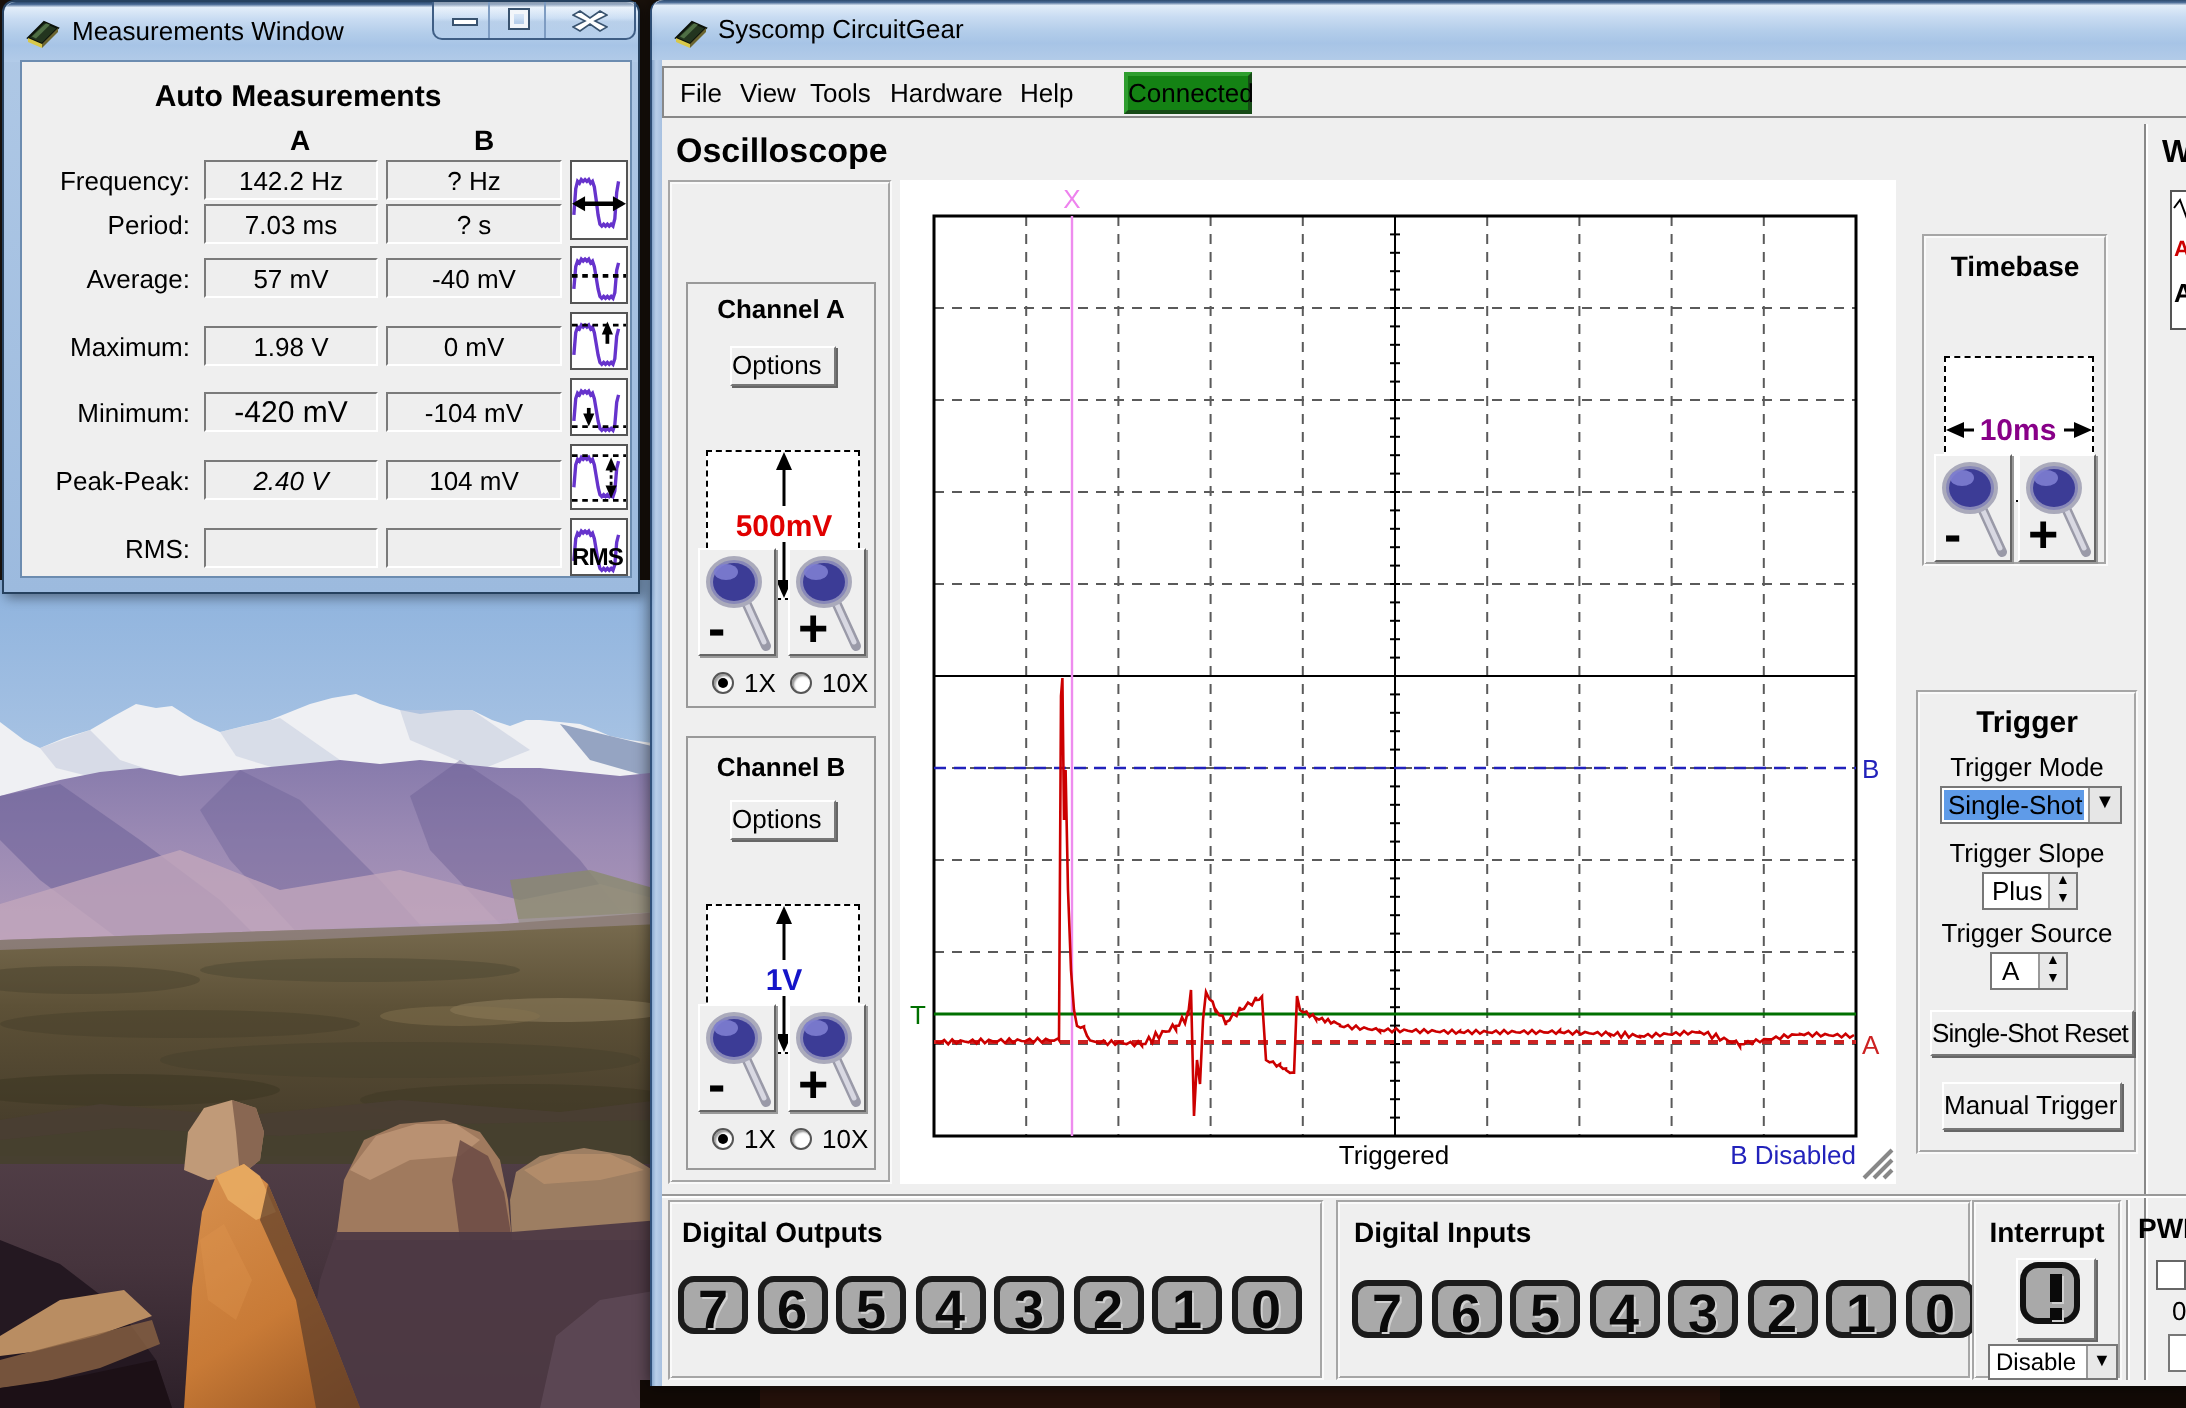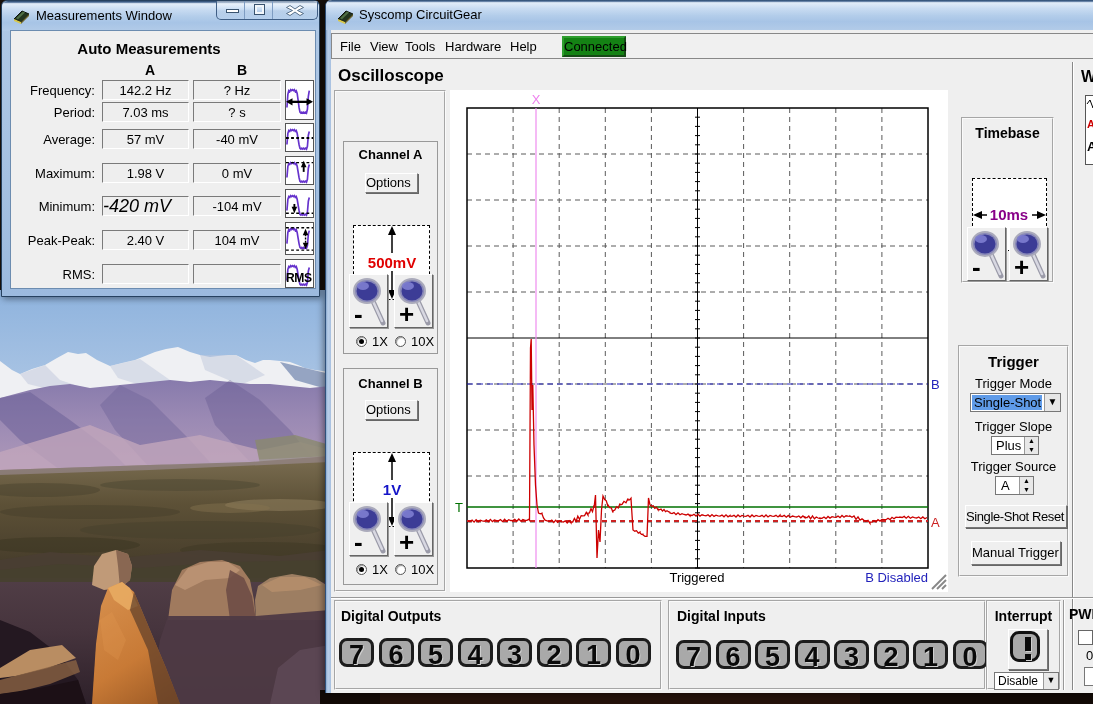--- a/index.html
+++ b/index.html
@@ -500,25 +500,25 @@
 
     <div class="lbl" style="left:0;top:101px;width:84px;text-align:right;font-size:13px;">Average:</div>
     <div class="entry" style="left:91px;top:98px;width:87px;height:20px;text-align:center;font-size:13px;line-height:19px;">57 mV</div>
     <div class="entry" style="left:182px;top:98px;width:88px;height:20px;text-align:center;font-size:13px;line-height:19px;">-40 mV</div>
 
     <div class="lbl" style="left:0;top:135px;width:84px;text-align:right;font-size:13px;">Maximum:</div>
     <div class="entry" style="left:91px;top:132px;width:87px;height:20px;text-align:center;font-size:13px;line-height:19px;">1.98 V</div>
     <div class="entry" style="left:182px;top:132px;width:88px;height:20px;text-align:center;font-size:13px;line-height:19px;">0 mV</div>
 
     <div class="lbl" style="left:0;top:168px;width:84px;text-align:right;font-size:13px;">Minimum:</div>
-    <div class="entry" style="left:91px;top:165px;width:87px;height:20px;text-align:left;font-size:18px;line-height:19px;font-style:italic;">-420 mV</div>
+    <div class="entry" style="left:91px;top:165px;width:87px;height:20px;text-align:center;font-size:15px;line-height:19px;">-420 mV</div>
     <div class="entry" style="left:182px;top:165px;width:88px;height:20px;text-align:center;font-size:13px;line-height:19px;">-104 mV</div>
 
     <div class="lbl" style="left:0;top:202px;width:84px;text-align:right;font-size:13px;">Peak-Peak:</div>
-    <div class="entry" style="left:91px;top:199px;width:87px;height:20px;text-align:center;font-size:13px;line-height:19px;">2.40 V</div>
+    <div class="entry" style="left:91px;top:199px;width:87px;height:20px;text-align:center;font-size:13px;line-height:19px;font-style:italic;">2.40 V</div>
     <div class="entry" style="left:182px;top:199px;width:88px;height:20px;text-align:center;font-size:13px;line-height:19px;">104 mV</div>
 
     <div class="lbl" style="left:0;top:236px;width:84px;text-align:right;font-size:13px;">RMS:</div>
     <div class="entry" style="left:91px;top:233px;width:87px;height:20px;"></div>
     <div class="entry" style="left:182px;top:233px;width:88px;height:20px;"></div>
 
     <div class="abs" id="icons" style="left:274px;top:49px;">
         <svg width="29" height="40" viewBox="0 0 29 40" style="display:block;background:#fff;border:1px solid #555;margin-bottom:3px">
           <path d="M1,28 L2,14 3,10 4,11 5,9 6,10 7,9 8,10 9,9 10,11 11,10 12,13 13,20 14,28 15,33 16,34 17,33 18,34 19,33 20,34 21,33 22,34 23,30 24,16 25,10" fill="none" stroke="#6633cc" stroke-width="1.8"></path>
           <line x1="2" y1="22" x2="27" y2="22" stroke="#000" stroke-width="2.5"></line>

